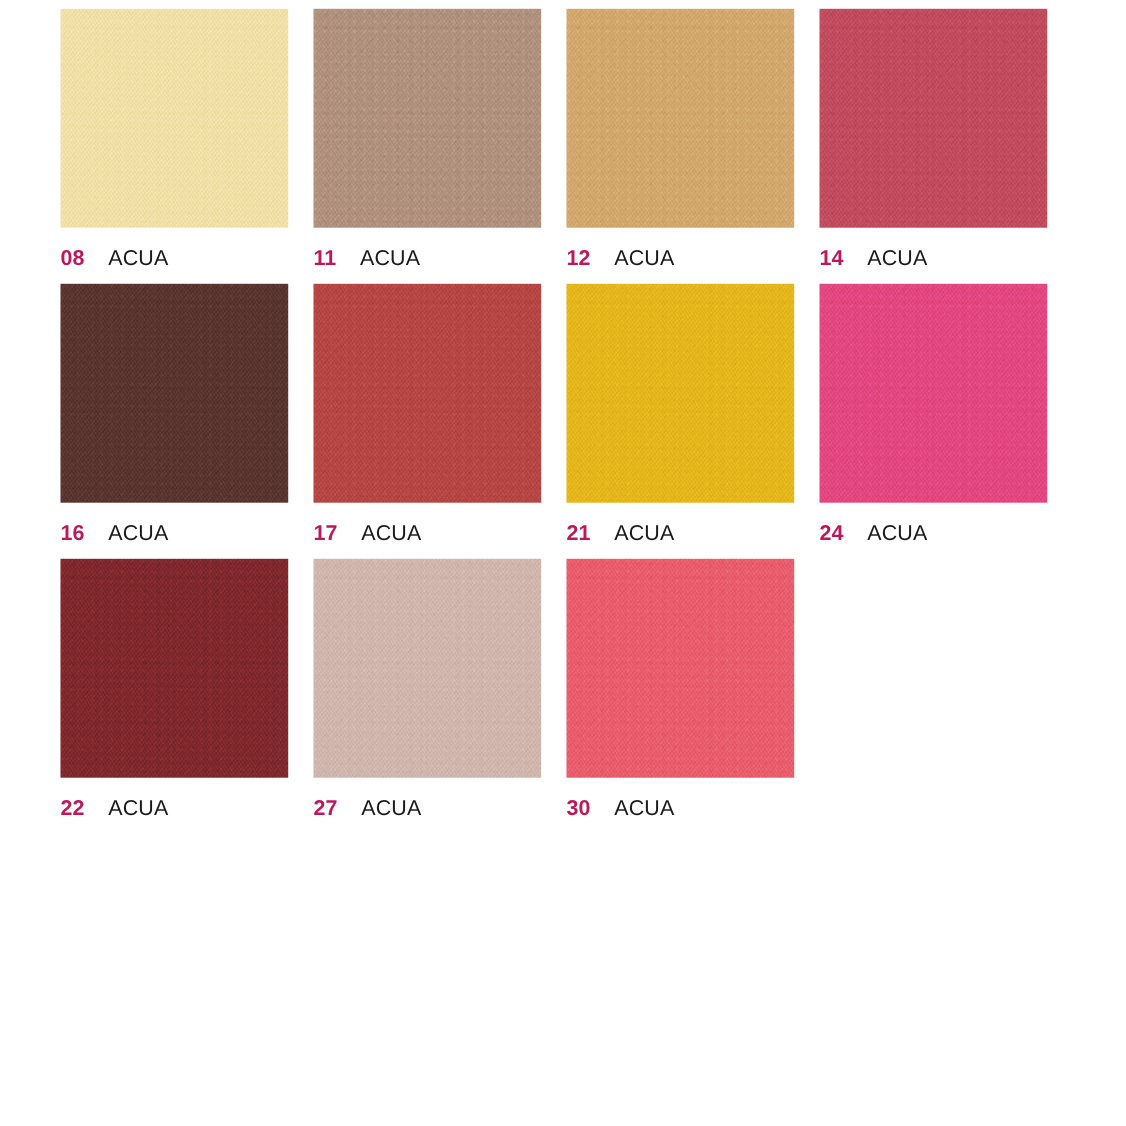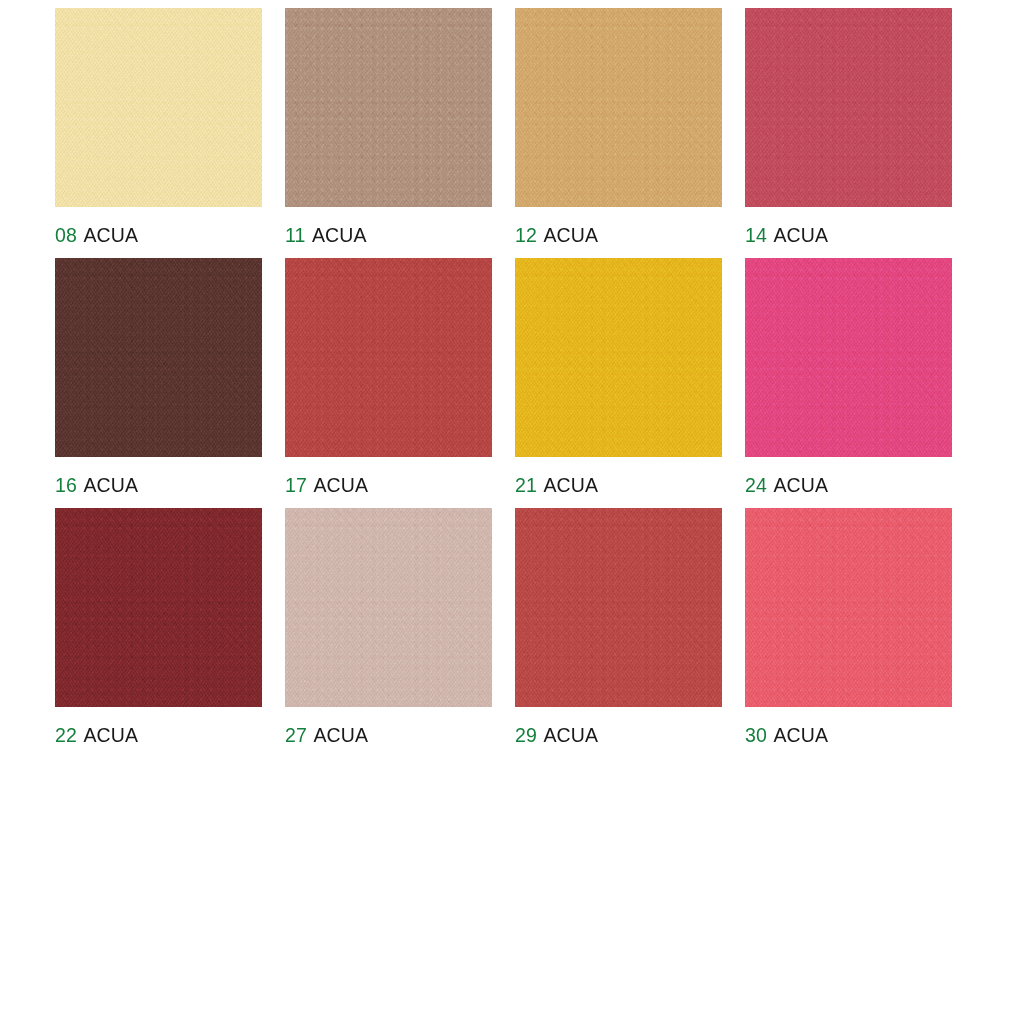--- a/index.html
+++ b/index.html
@@ -81,28 +81,28 @@
     left: 0;
     top: 218px;
     white-space: nowrap;
     font-size: 19.5px;
     line-height: 1;
     color: #1a1a1a;
     letter-spacing: 0.1px;
   }
 
   .swatch-code {
-    font-weight: 400;
-    color: #15803d;
+    font-weight: 700;
+    color: #be185d;
   }
 
   .swatch-name {
     font-weight: 400;
     color: #1a1a1a;
-    margin-left: 1px;
+    margin-left: 16px;
   }
 </style>
 </head>
 <body style="background-color: rgb(255, 255, 255);">
 
 <div id="swatch-sheet">
   <div class="swatch-grid">
       <div class="swatch-cell">
         <div class="swatch-chip" style="background-color: rgb(247, 229, 168);"></div>
         <div class="swatch-label"><span class="swatch-code">08</span> <span class="swatch-name">ACUA</span></div>
@@ -137,21 +137,17 @@
       </div>
       <div class="swatch-cell">
         <div class="swatch-chip" style="background-color: rgb(126, 35, 40);"></div>
         <div class="swatch-label"><span class="swatch-code">22</span> <span class="swatch-name">ACUA</span></div>
       </div>
       <div class="swatch-cell">
         <div class="swatch-chip" style="background-color: rgb(211, 184, 174);"></div>
         <div class="swatch-label"><span class="swatch-code">27</span> <span class="swatch-name">ACUA</span></div>
       </div>
       <div class="swatch-cell">
-        <div class="swatch-chip" style="background-color: rgb(186, 69, 66);"></div>
-        <div class="swatch-label"><span class="swatch-code">29</span> <span class="swatch-name">ACUA</span></div>
-      </div>
-      <div class="swatch-cell">
         <div class="swatch-chip" style="background-color: rgb(239, 90, 107);"></div>
         <div class="swatch-label"><span class="swatch-code">30</span> <span class="swatch-name">ACUA</span></div>
       </div>
     </div>
 </div>
 
 </body></html>

